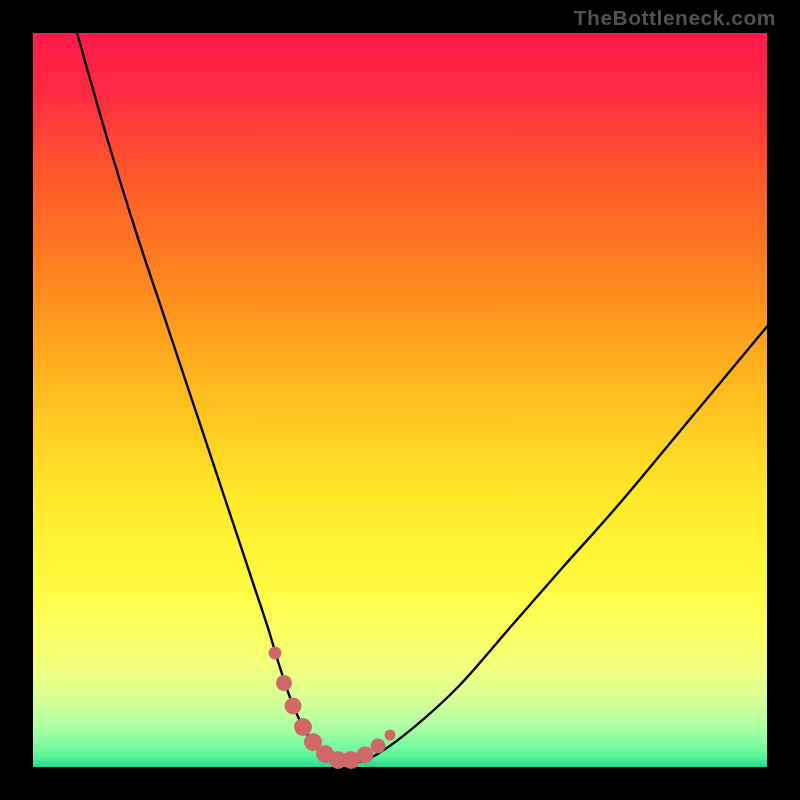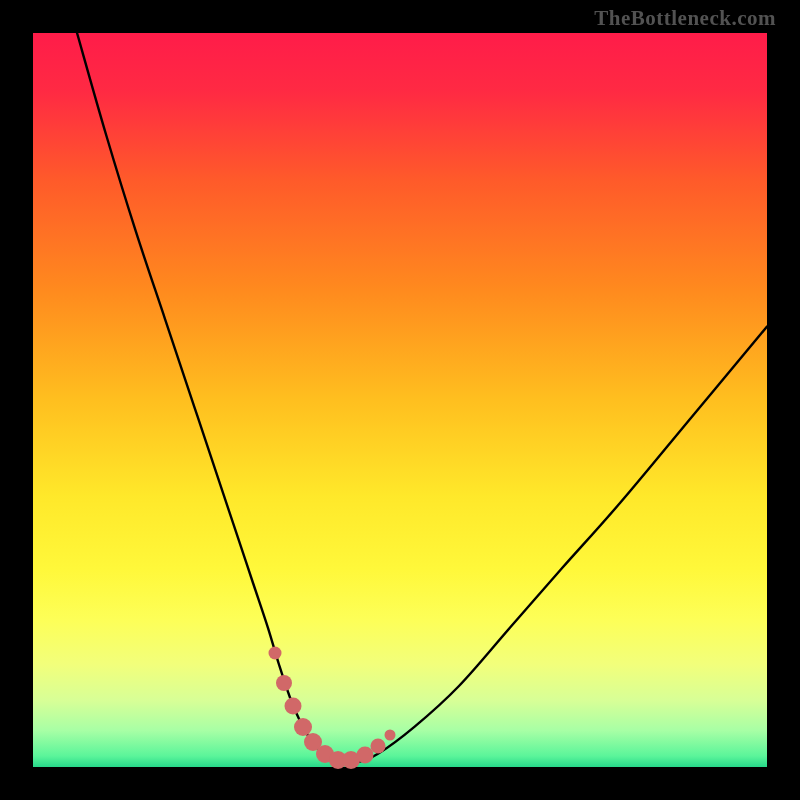--- a/index.html
+++ b/index.html
@@ -20,21 +20,20 @@
   .plot-area {
     position: absolute;
     background: #fff;
   }
   .watermark {
     position: absolute;
     color: #525252;
     font-weight: bold;
     letter-spacing: 0.5px;
     pointer-events: none;
-    font-family: Liberation Serif, serif;
   }
   svg.curve {
     position: absolute;
     left: 0; top: 0;
   }
   .marker {
     position: absolute;
     background: #d16868;
     border-radius: 50%;
     transform: translate(-50%, -50%);

